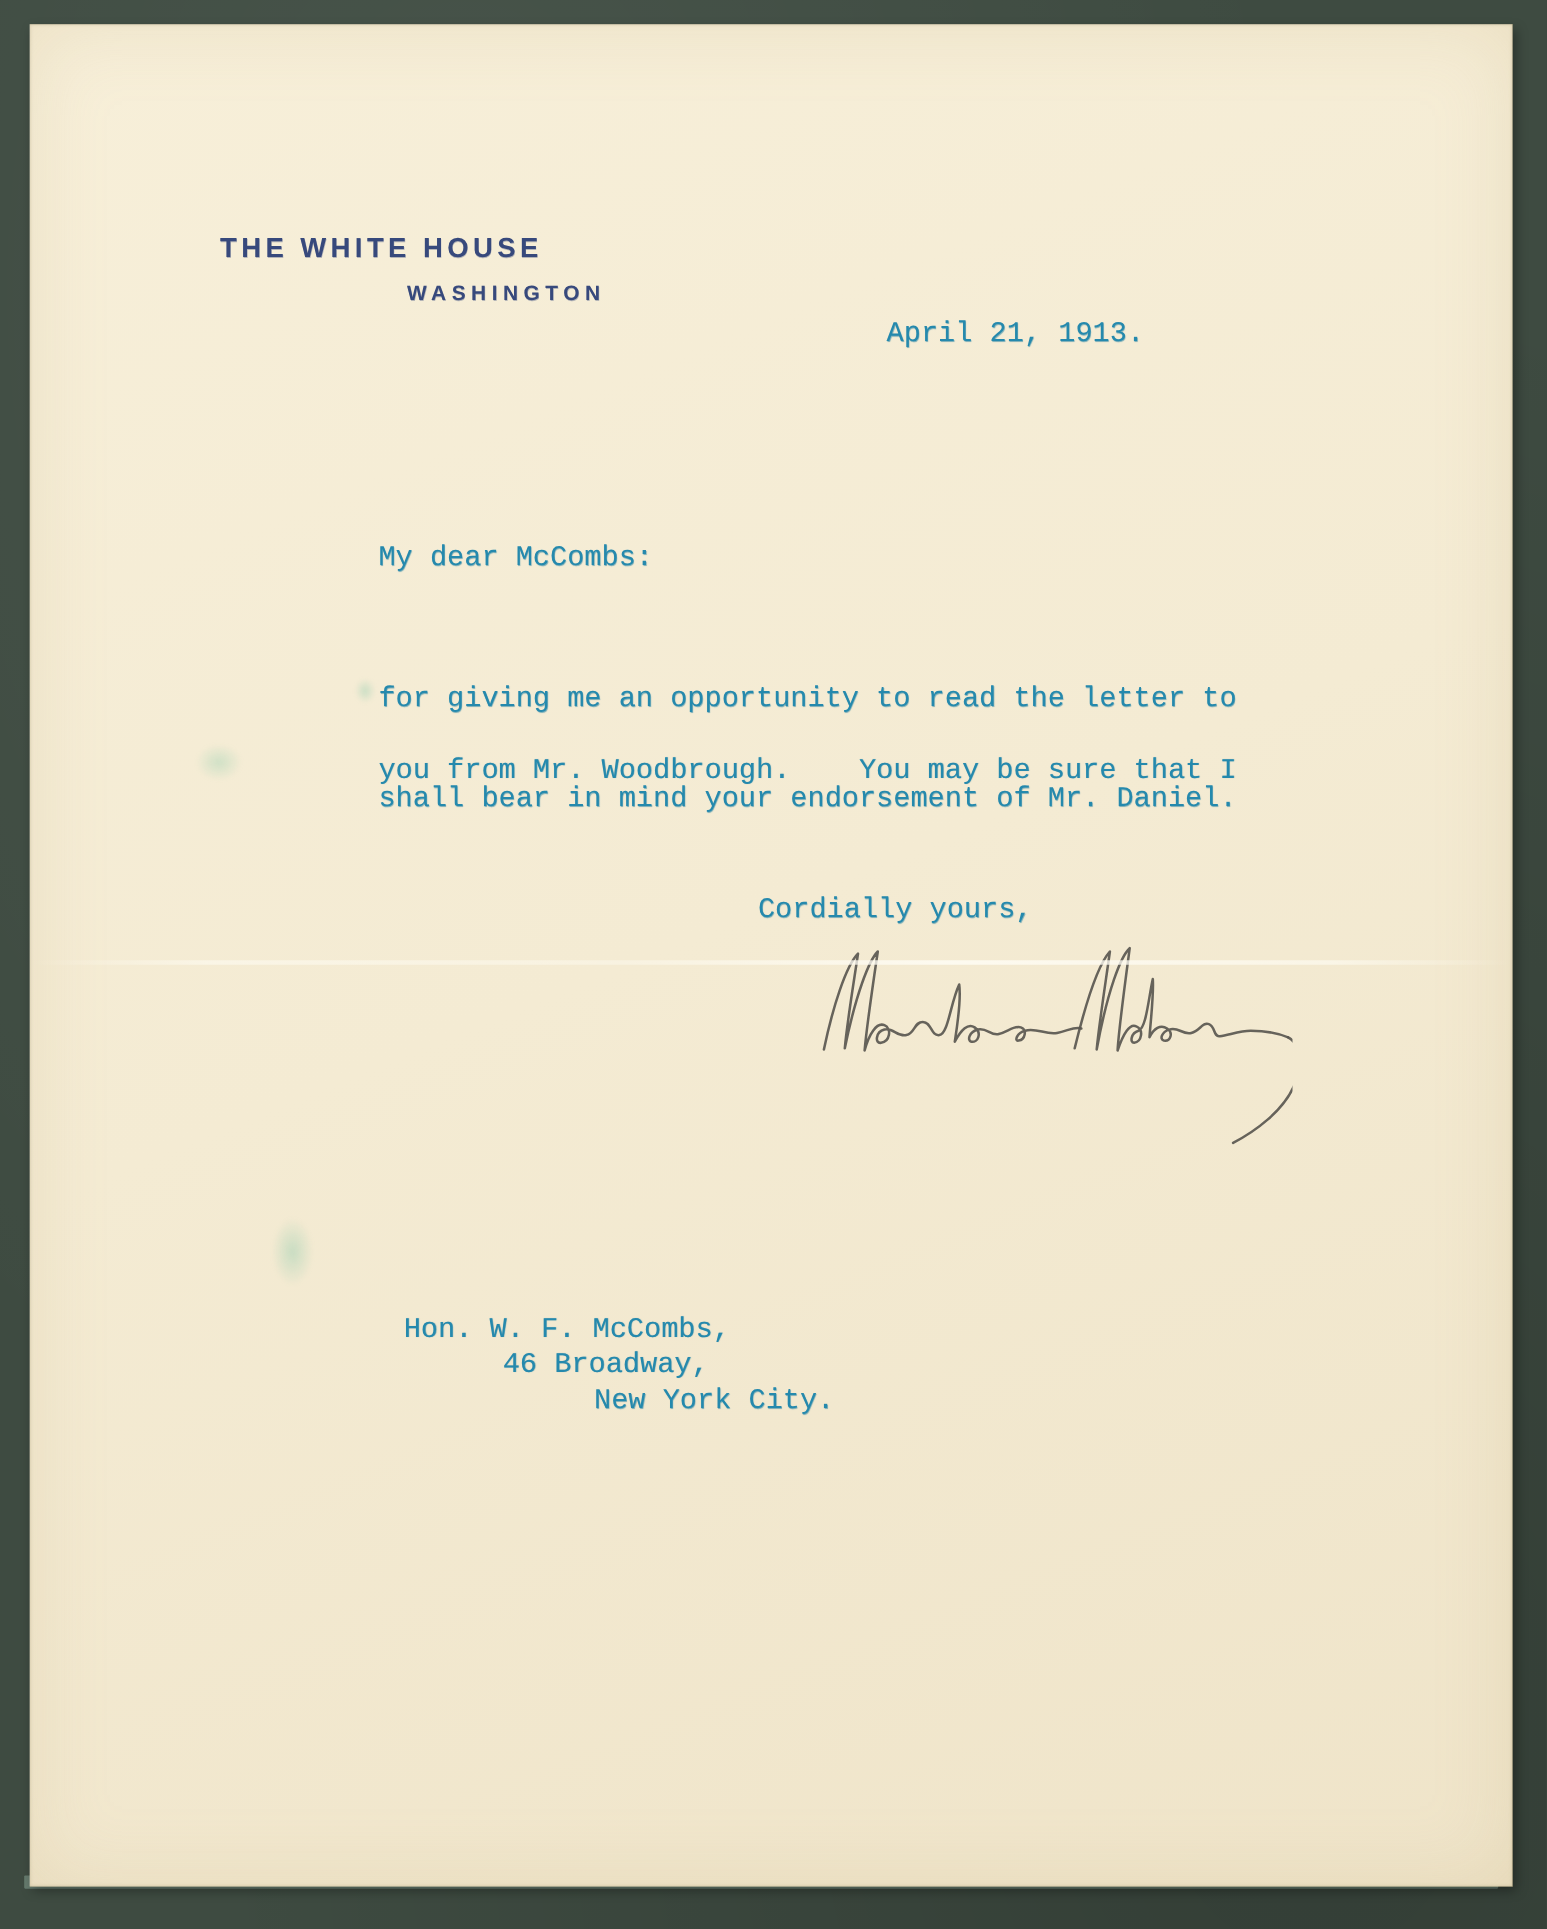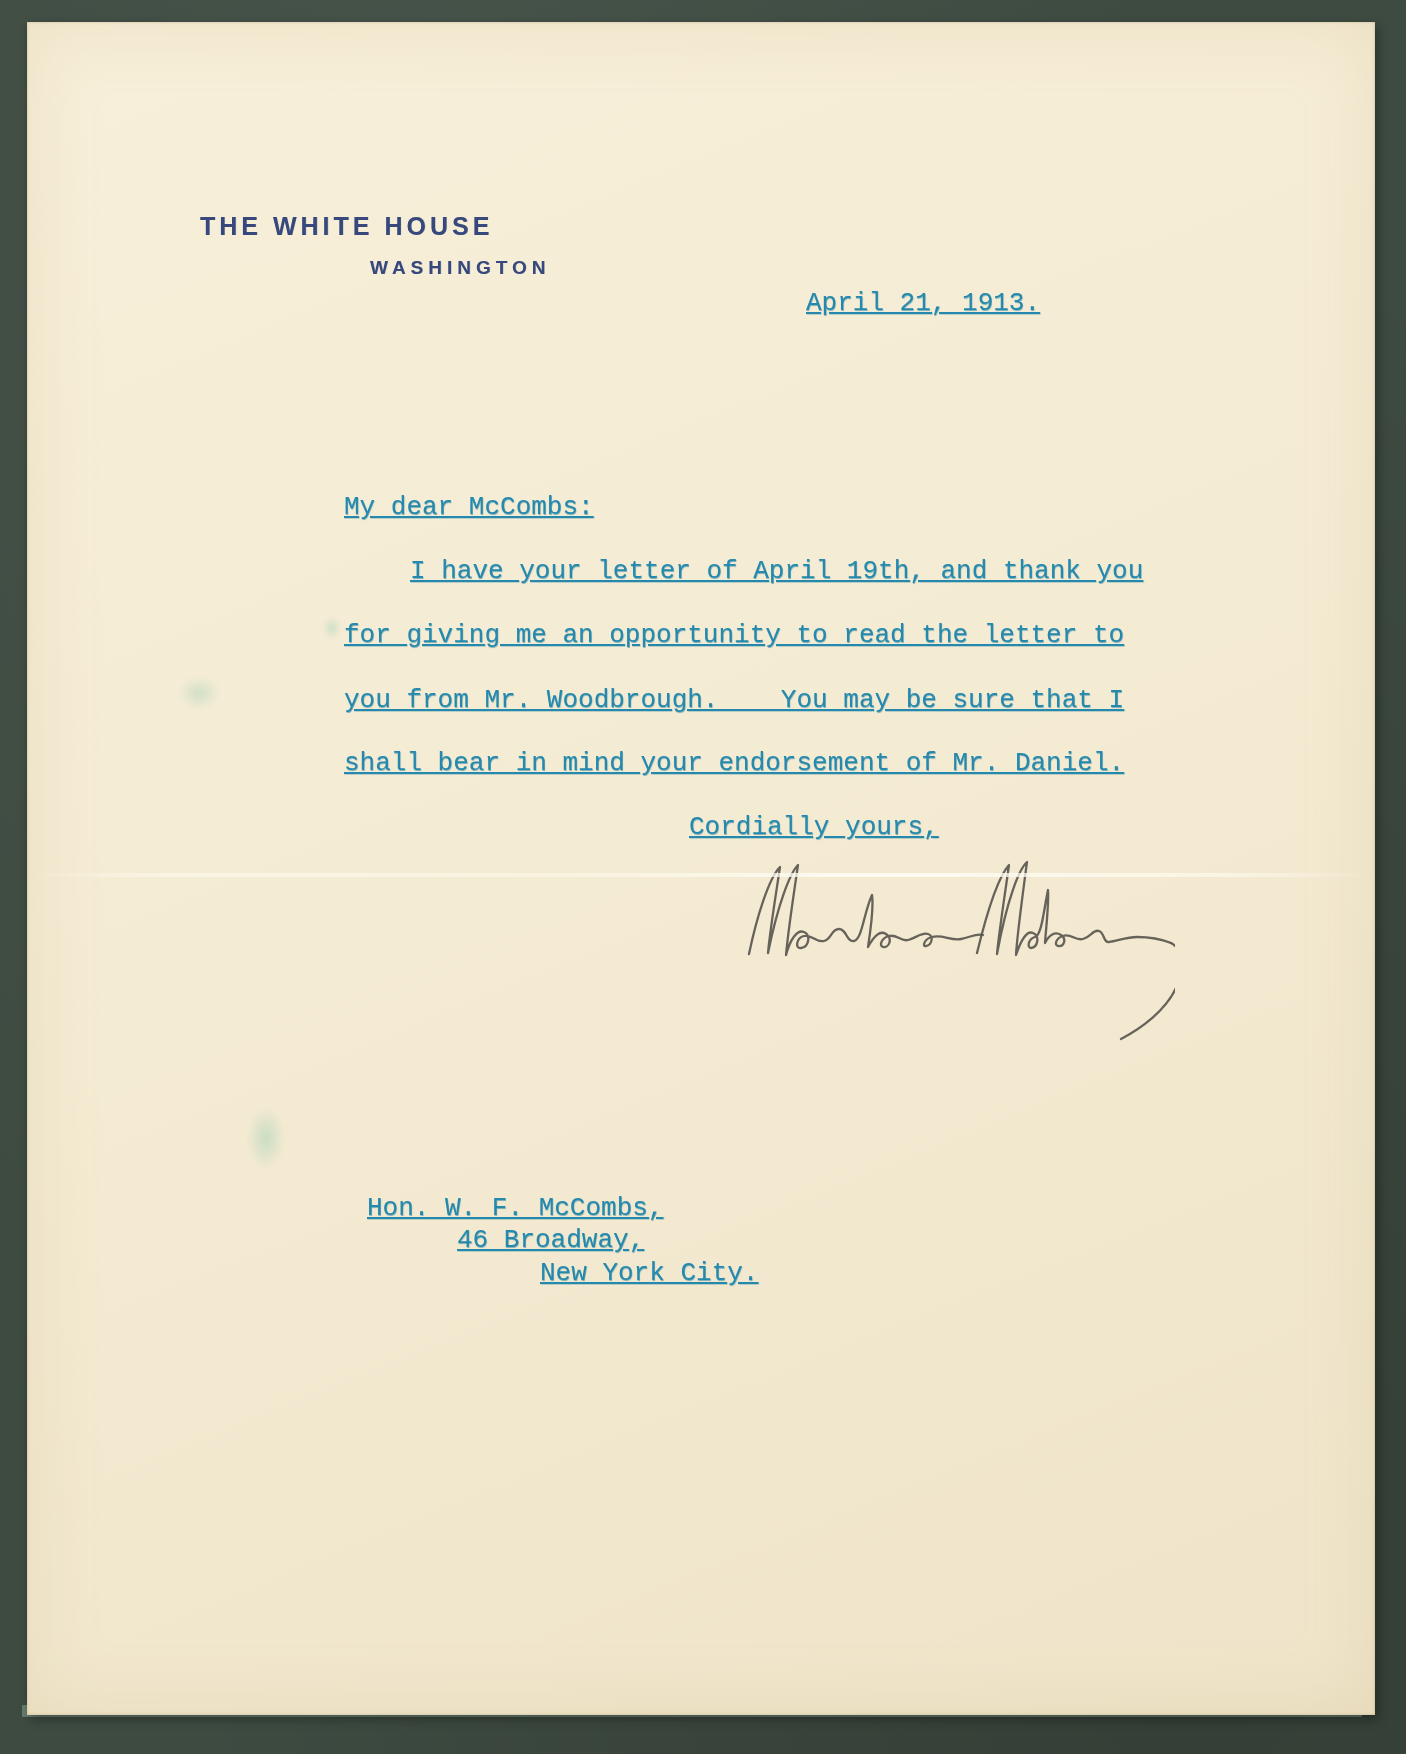--- a/index.html
+++ b/index.html
@@ -28,28 +28,27 @@
     text-shadow:0.4px 0.4px 0 rgba(55,73,124,0.35);
     margin-top:38px;
   }
   .lh1{left:173px;top:152px;font-size:25px;letter-spacing:4px;}
   .lh2{left:343px;top:197px;font-size:19px;letter-spacing:5px;}
   .type{
     position:absolute;white-space:pre;color:#2589ad;
     font-family:"Liberation Mono","DejaVu Sans Mono",monospace;
     font-size:26px;line-height:30px;
     text-shadow:0.5px 0.5px 0.7px rgba(30,125,160,0.55);
-    text-decoration:underline;
   }
   .date{left:779px;top:266px;}
   .salutation{left:317px;top:470px;}
   .bl1{left:383px;top:534px;}
   .bl2{left:317px;top:598px;}
   .bl3{left:317px;top:663px;}
-  .bl4{left:317px;top:726px;}
+  .bl4{left:317px;top:689px;}
   .closing{left:626px;top:790px;margin-left:36px;}
   .addr1{left:340px;top:1171px;}
   .addr2{left:430px;top:1203px;}
   .addr3{left:513px;top:1236px;}
   .signature{
     position:absolute;left:708px;top:830px;width:440px;height:195px;
   }
   .signature path{
     fill:none;stroke:#5a5750;stroke-width:2.3;
     stroke-linecap:round;stroke-linejoin:round;opacity:.92;
@@ -77,21 +76,20 @@
 
 <div class="paper">
 
   <div class="lh lh1">THE WHITE HOUSE</div>
   <div class="lh lh2">WASHINGTON</div>
 
   <div class="type date">April 21, 1913.</div>
 
   <div class="type salutation">My dear McCombs:</div>
 
-  <div class="type bl1">I have your letter of April 19th, and thank you</div>
   <div class="type bl3">you from Mr. Woodbrough.    You may be sure that I</div>
   <div class="type bl2">for giving me an opportunity to read the letter to</div>
   <div class="type bl4">shall bear in mind your endorsement of Mr. Daniel.</div>
 
   <div class="type closing">Cordially yours,</div>
 
   <svg class="signature" viewBox="0 0 440 195" role="img" aria-label="Woodrow Wilson">
     <path d="M14,102 C22,64 34,26 45,15 C41,42 35,78 33,101 C43,52 55,21 63,13
              C59,40 53,80 51,103 C55,88 62,77 69,80 C76,83 74,95 66,96
              C60,97 61,86 69,84 C77,82 81,91 89,89 C97,87 96,77 104,77

